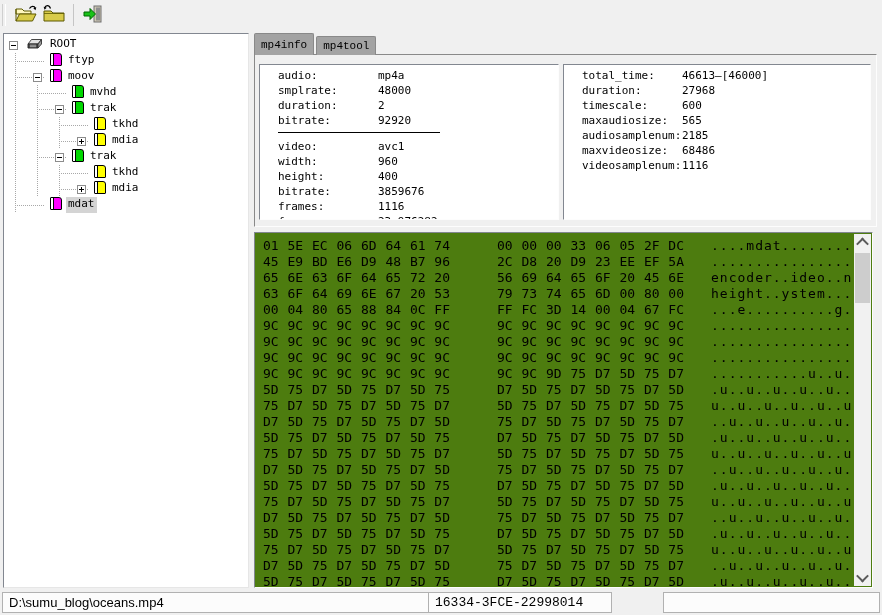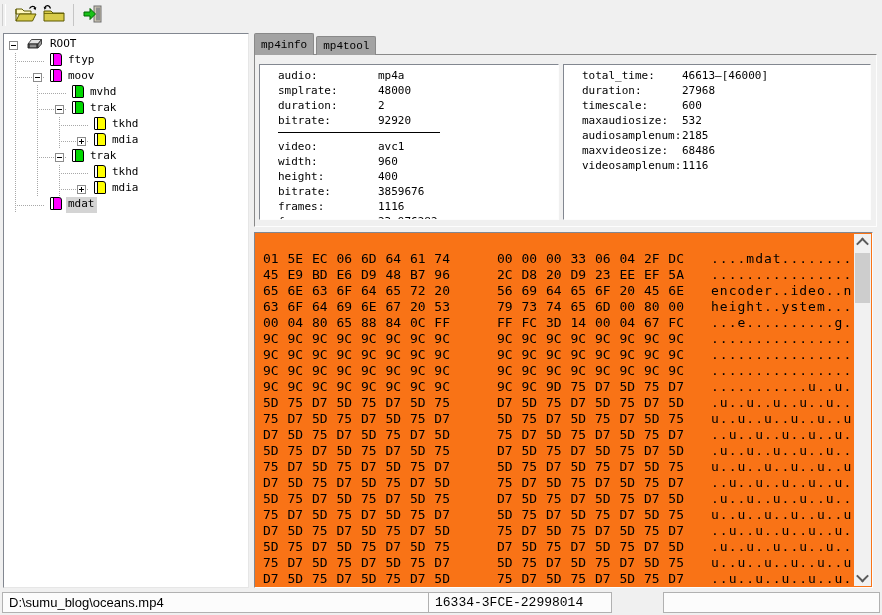--- a/index.html
+++ b/index.html
@@ -61,23 +61,23 @@
     border:1px solid; border-color:#828790 #fdfdfd #fdfdfd #828790;
     padding:3px 18px; overflow:hidden; }
   #ibox-av { left:4px;  width:300px; }
   #ibox-tt { left:308px; width:308px; }
   .irow { height:15px; line-height:15px; white-space:nowrap; }
   .ilabel { display:inline-block; width:100px; }
   .isep { width:162px; height:0; border-top:1px solid #000; margin:4px 0 6px 0; }
 
   
   #hex { position:absolute; left:254px; top:232px; width:619px; height:356px;
-    box-sizing:border-box; background:#f97316;
+    box-sizing:border-box; background:#4d7c0f;
     border:1px solid; border-color:#828790 #fdfdfd #fdfdfd #828790;
-    overflow:hidden; padding:18px 0 0 8px; font-size:13px; }
+    overflow:hidden; padding:5px 0 0 8px; font-size:13px; }
   .hexrow { display:flex; height:16px; line-height:16px; white-space:pre; }
   .hL { width:190px; word-spacing:1px; flex:none; }
   .hR { width:190px; margin-left:44px; word-spacing:1px; flex:none; }
   .hA { margin-left:24px; letter-spacing:1px; flex:none; }
 
   
   #vscroll { position:absolute; top:1px; right:1px; bottom:1px; width:17px;
     background:#f1f1f1; z-index:4; }
   .sbtn { position:absolute; left:0; width:17px; height:17px;
     display:flex; align-items:center; justify-content:center; }
@@ -240,30 +240,30 @@
       <div class="irow"><span class="ilabel">width:</span><span>960</span></div>
       <div class="irow"><span class="ilabel">height:</span><span>400</span></div>
       <div class="irow"><span class="ilabel">bitrate:</span><span>3859676</span></div>
       <div class="irow"><span class="ilabel">frames:</span><span>1116</span></div>
       <div class="irow"><span class="ilabel">fps:</span><span>23.976282</span></div>
     </div>
   <div class="ibox" id="ibox-tt">
       <div class="irow"><span class="ilabel">total_time:</span><span>46613—[46000]</span></div>
       <div class="irow"><span class="ilabel">duration:</span><span>27968</span></div>
       <div class="irow"><span class="ilabel">timescale:</span><span>600</span></div>
-      <div class="irow"><span class="ilabel">maxaudiosize:</span><span>532</span></div>
+      <div class="irow"><span class="ilabel">maxaudiosize:</span><span>565</span></div>
       <div class="irow"><span class="ilabel">audiosamplenum:</span><span>2185</span></div>
       <div class="irow"><span class="ilabel">maxvideosize:</span><span>68486</span></div>
       <div class="irow"><span class="ilabel">videosamplenum:</span><span>1116</span></div>
     </div>
 </div>
 
 <div id="hex">
   <div id="hexrows">
-      <div class="hexrow"><span class="hL">01 5E EC 06 6D 64 61 74</span><span class="hR">00 00 00 33 06 04 2F DC</span><span class="hA">....mdat........</span></div>
+      <div class="hexrow"><span class="hL">01 5E EC 06 6D 64 61 74</span><span class="hR">00 00 00 33 06 05 2F DC</span><span class="hA">....mdat........</span></div>
       <div class="hexrow"><span class="hL">45 E9 BD E6 D9 48 B7 96</span><span class="hR">2C D8 20 D9 23 EE EF 5A</span><span class="hA">................</span></div>
       <div class="hexrow"><span class="hL">65 6E 63 6F 64 65 72 20</span><span class="hR">56 69 64 65 6F 20 45 6E</span><span class="hA">encoder..ideo..n</span></div>
       <div class="hexrow"><span class="hL">63 6F 64 69 6E 67 20 53</span><span class="hR">79 73 74 65 6D 00 80 00</span><span class="hA">height..ystem...</span></div>
       <div class="hexrow"><span class="hL">00 04 80 65 88 84 0C FF</span><span class="hR">FF FC 3D 14 00 04 67 FC</span><span class="hA">...e..........g.</span></div>
       <div class="hexrow"><span class="hL">9C 9C 9C 9C 9C 9C 9C 9C</span><span class="hR">9C 9C 9C 9C 9C 9C 9C 9C</span><span class="hA">................</span></div>
       <div class="hexrow"><span class="hL">9C 9C 9C 9C 9C 9C 9C 9C</span><span class="hR">9C 9C 9C 9C 9C 9C 9C 9C</span><span class="hA">................</span></div>
       <div class="hexrow"><span class="hL">9C 9C 9C 9C 9C 9C 9C 9C</span><span class="hR">9C 9C 9C 9C 9C 9C 9C 9C</span><span class="hA">................</span></div>
       <div class="hexrow"><span class="hL">9C 9C 9C 9C 9C 9C 9C 9C</span><span class="hR">9C 9C 9D 75 D7 5D 75 D7</span><span class="hA">...........u..u.</span></div>
       <div class="hexrow"><span class="hL">5D 75 D7 5D 75 D7 5D 75</span><span class="hR">D7 5D 75 D7 5D 75 D7 5D</span><span class="hA">.u..u..u..u..u..</span></div>
       <div class="hexrow"><span class="hL">75 D7 5D 75 D7 5D 75 D7</span><span class="hR">5D 75 D7 5D 75 D7 5D 75</span><span class="hA">u..u..u..u..u..u</span></div>

